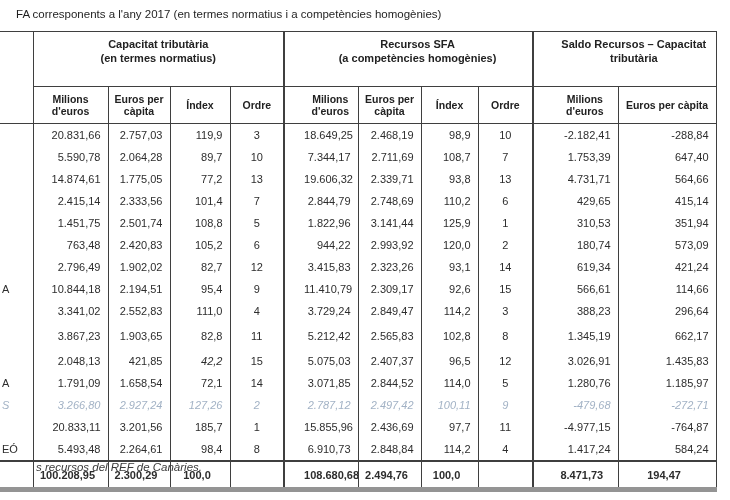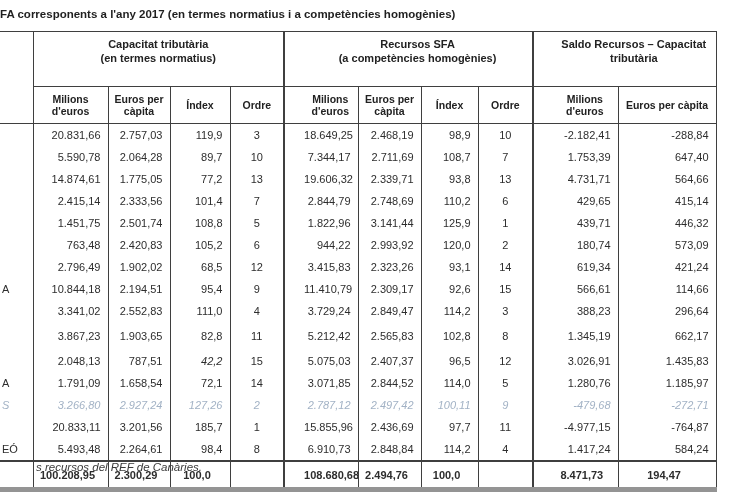--- a/index.html
+++ b/index.html
@@ -1,21 +1,21 @@
 <!DOCTYPE html>
 <html><head>
 <meta charset="utf-8">
 <style>
   html,body { margin:0; padding:0; }
   body {
     width:730px; height:500px; background:#ffffff; position:relative;
     font-family:"Liberation Sans", sans-serif; color:#2d2d2d; overflow:hidden;
   }
   .page-title {
-    position:absolute; top:8px; left:0; font-size:11.5px; font-weight:bold;
+    position:absolute; top:8px; left:16px; font-size:11.5px; font-weight:normal;
     white-space:nowrap; color:#1f1f1f;
   }
   table.fin-table {
     position:absolute; top:31px; left:0; width:716px;
     border-collapse:collapse; table-layout:fixed;
     border-top:1px solid #3f3f3f; border-right:1px solid #3f3f3f;
     border-bottom:5px solid #949494;
   }
   th, td { overflow:hidden; font-size:11px; }
   th {
@@ -145,41 +145,41 @@
       <tr>
         <td class="name"></td>
         <td class="num">1.451,75</td>
         <td class="num">2.501,74</td>
         <td class="num">108,8</td>
         <td class="ord">5</td>
         <td class="num sec-start">1.822,96</td>
         <td class="num">3.141,44</td>
         <td class="num">125,9</td>
         <td class="ord">1</td>
-        <td class="num sec-start">439,71</td>
-        <td class="num">446,32</td>
+        <td class="num sec-start">310,53</td>
+        <td class="num">351,94</td>
       </tr>
       <tr>
         <td class="name"></td>
         <td class="num">763,48</td>
         <td class="num">2.420,83</td>
         <td class="num">105,2</td>
         <td class="ord">6</td>
         <td class="num sec-start">944,22</td>
         <td class="num">2.993,92</td>
         <td class="num">120,0</td>
         <td class="ord">2</td>
         <td class="num sec-start">180,74</td>
         <td class="num">573,09</td>
       </tr>
       <tr>
         <td class="name"></td>
         <td class="num">2.796,49</td>
         <td class="num">1.902,02</td>
-        <td class="num">68,5</td>
+        <td class="num">82,7</td>
         <td class="ord">12</td>
         <td class="num sec-start">3.415,83</td>
         <td class="num">2.323,26</td>
         <td class="num">93,1</td>
         <td class="ord">14</td>
         <td class="num sec-start">619,34</td>
         <td class="num">421,24</td>
       </tr>
       <tr>
         <td class="name">A</td>
@@ -216,21 +216,21 @@
         <td class="num sec-start">5.212,42</td>
         <td class="num">2.565,83</td>
         <td class="num">102,8</td>
         <td class="ord">8</td>
         <td class="num sec-start">1.345,19</td>
         <td class="num">662,17</td>
       </tr>
       <tr>
         <td class="name"></td>
         <td class="num">2.048,13</td>
-        <td class="num">787,51</td>
+        <td class="num">421,85</td>
         <td class="num ital">42,2</td>
         <td class="ord">15</td>
         <td class="num sec-start">5.075,03</td>
         <td class="num">2.407,37</td>
         <td class="num">96,5</td>
         <td class="ord">12</td>
         <td class="num sec-start">3.026,91</td>
         <td class="num">1.435,83</td>
       </tr>
       <tr>

